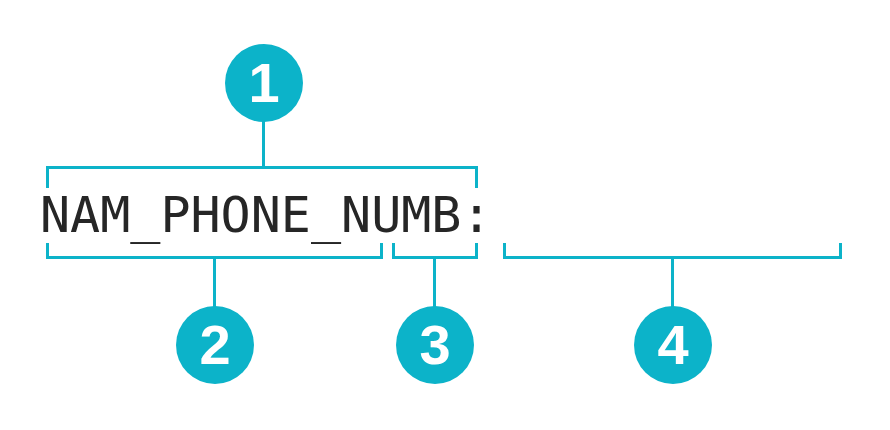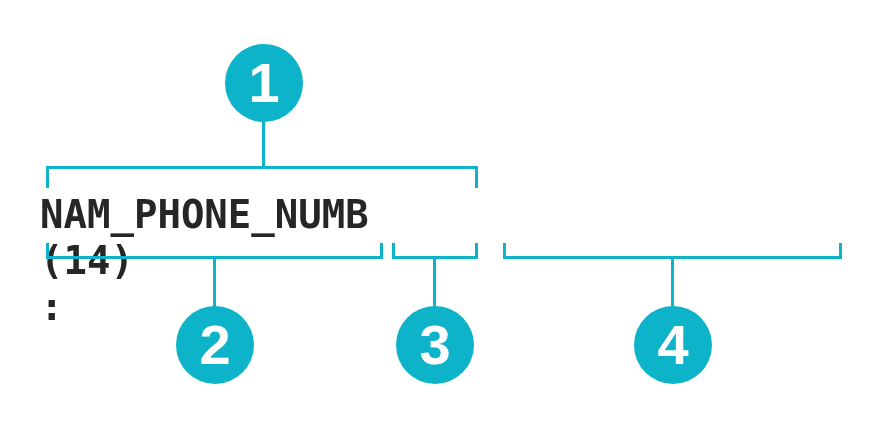--- a/index.html
+++ b/index.html
@@ -18,26 +18,25 @@
   }
 
   
   .token-line {
     position: absolute;
     left: 40px;
     top: 192px;
     display: flex;
     white-space: pre;
     font-family: "DejaVu Sans Mono", monospace;
-    font-size: 39px;
+    font-size: 50px;
     line-height: 46px;
-    font-weight: 700;
+    font-weight: 400;
     color: var(--text);
     letter-spacing: 0;
-    flex-direction: column;
   }
 
   
   .badge {
     position: absolute;
     width: 78px;
     height: 78px;
     border-radius: 50%;
     background: var(--accent);
     color: #ffffff;
@@ -89,21 +88,21 @@
 </head>
 <body>
 
 <div class="stage" style="--accent: #0cb3c9; --text: #262626; --bg: #ffffff;">
 
   <div class="badge badge-1">1</div>
   <div class="stem stem-1"></div>
 
   <div class="bracket bracket-top bracket-header"></div>
 
-  <div class="token-line"><span>NAM_PHONE_NUMB</span><span>(14)</span><span>:</span></div>
+  <div class="token-line"><span>NAM_PHONE_NUMB</span><span>:</span></div>
 
   <div class="bracket bracket-bottom bracket-name"></div>
   <div class="bracket bracket-bottom bracket-length"></div>
   <div class="bracket bracket-bottom bracket-value"></div>
 
   <div class="stem stem-2"></div>
   <div class="badge badge-2">2</div>
 
   <div class="stem stem-3"></div>
   <div class="badge badge-3">3</div>

